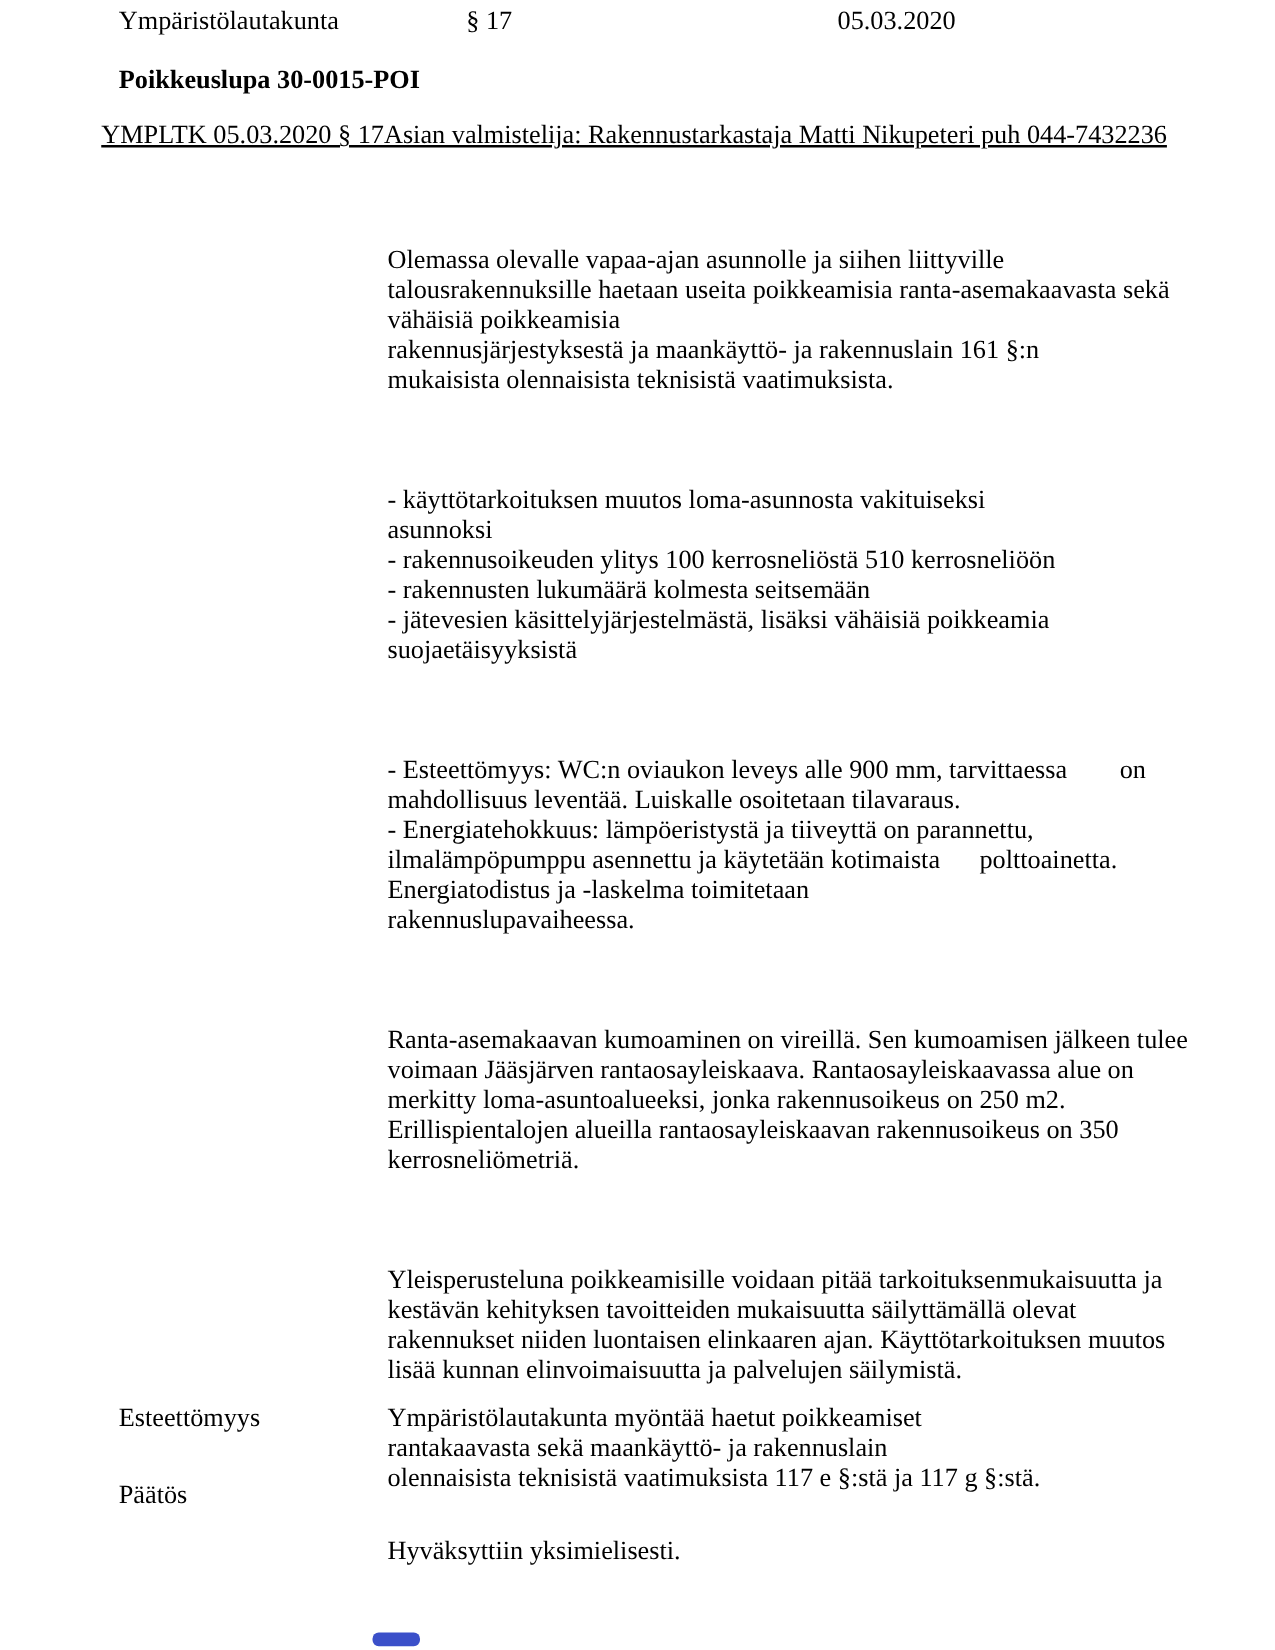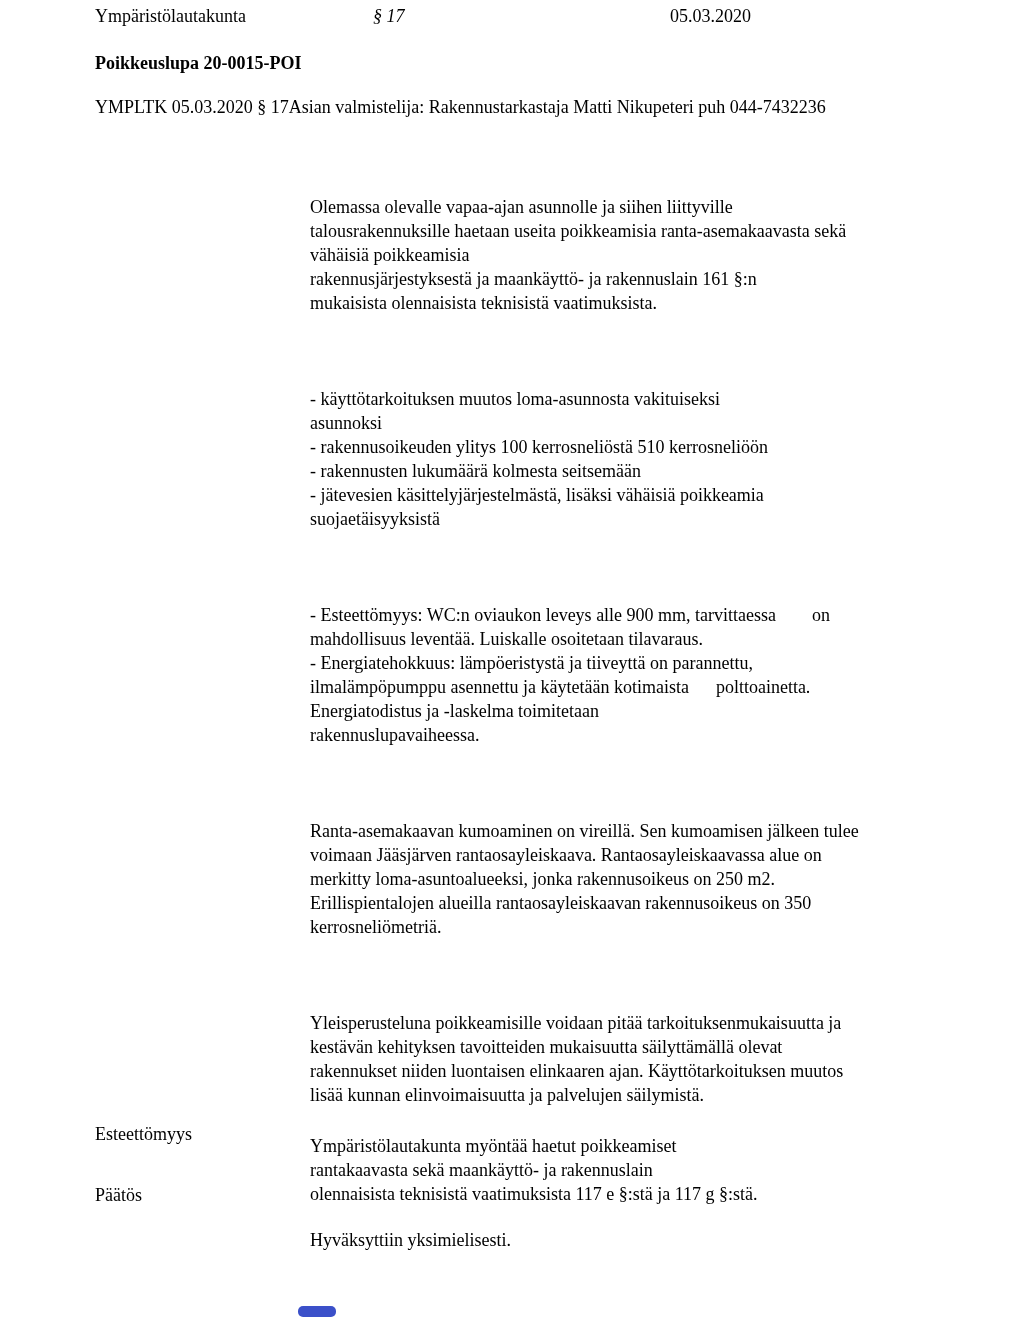--- a/index.html
+++ b/index.html
@@ -6,35 +6,35 @@
     margin: 0;
     padding: 0;
     background: #ffffff;
   }
   .page {
     position: relative;
     width: 1020px;
     height: 1320px;
     background: #ffffff;
     font-family: "Liberation Serif", "DejaVu Serif", serif;
-    font-size: 18px;
+    font-size: 21px;
     line-height: 24px;
     color: #000000;
     overflow: hidden;
   }
   .abs { position: absolute; white-space: pre-wrap; }
   .hdr-committee { left: 95px;  top: 4px; }
-  .hdr-section   { left: 373px; top: 4px; font-style: italic; }
+  .hdr-section   { left: 373px; top: 4px; }
   .hdr-date      { left: 650px; top: 4px; margin-left: 20px; }
   .doc-title     { left: 95px;  top: 51px; font-weight: bold; }
-  .prep-line     { left: 95px;  top: 95px; width: 880px; }
+  .prep-line     { left: 81px;  top: 95px; width: 880px; text-decoration: underline; }
   .body-col      { left: 310px; top: 147px; width: 680px; }
   .body-col p    { margin: 0 0 24px 0; white-space: pre-wrap; }
   .label-proposal { left: 95px;  top: 1122px; }
-  .text-proposal  { left: 310px; top: 1122px; width: 680px; margin-top: 12px; }
+  .text-proposal  { left: 310px; top: 1122px; width: 680px; }
   .label-decision { left: 95px;  top: 1165px; margin-top: 18px; }
   .text-decision  { left: 310px; top: 1215px; width: 680px; margin-top: 13px; }
   .marker {
     position: absolute;
     left: 298px;
     top: 1306px;
     width: 38px;
     height: 11px;
     border-radius: 5px;
     background: #3b50c9;
@@ -42,21 +42,21 @@
 </style>
 </head>
 <body>
 
 <div class="page">
 
   <div class="abs hdr-committee">Ympäristölautakunta</div>
   <div class="abs hdr-section">§ 17</div>
   <div class="abs hdr-date">05.03.2020</div>
 
-  <div class="abs doc-title">Poikkeuslupa 20-0015-POI</div>
+  <div class="abs doc-title">Poikkeuslupa 30-0015-POI</div>
 
   <div class="abs prep-line">YMPLTK 05.03.2020 § 17Asian valmistelija: Rakennustarkastaja Matti Nikupeteri puh 044-7432236</div>
 
   <div class="abs body-col">
     <p>Olemassa olevalle vapaa-ajan asunnolle ja siihen liittyville
 talousrakennuksille haetaan useita poikkeamisia ranta-asemakaavasta sekä
 vähäisiä poikkeamisia
 rakennusjärjestyksestä ja maankäyttö- ja rakennuslain 161 §:n
 mukaisista olennaisista teknisistä vaatimuksista.</p>
     <p>- käyttötarkoituksen muutos loma-asunnosta vakituiseksi

